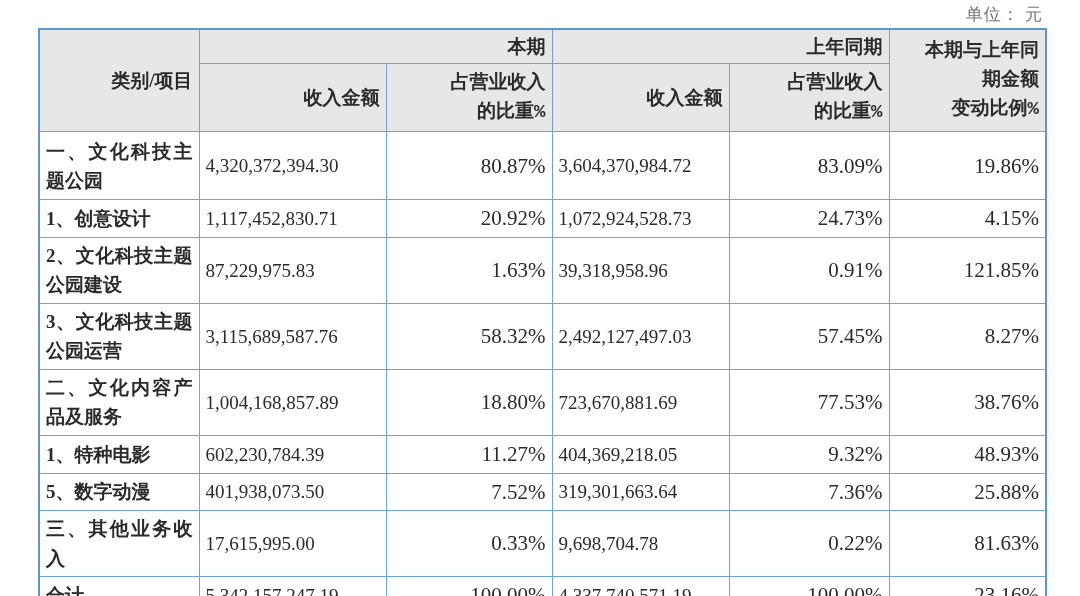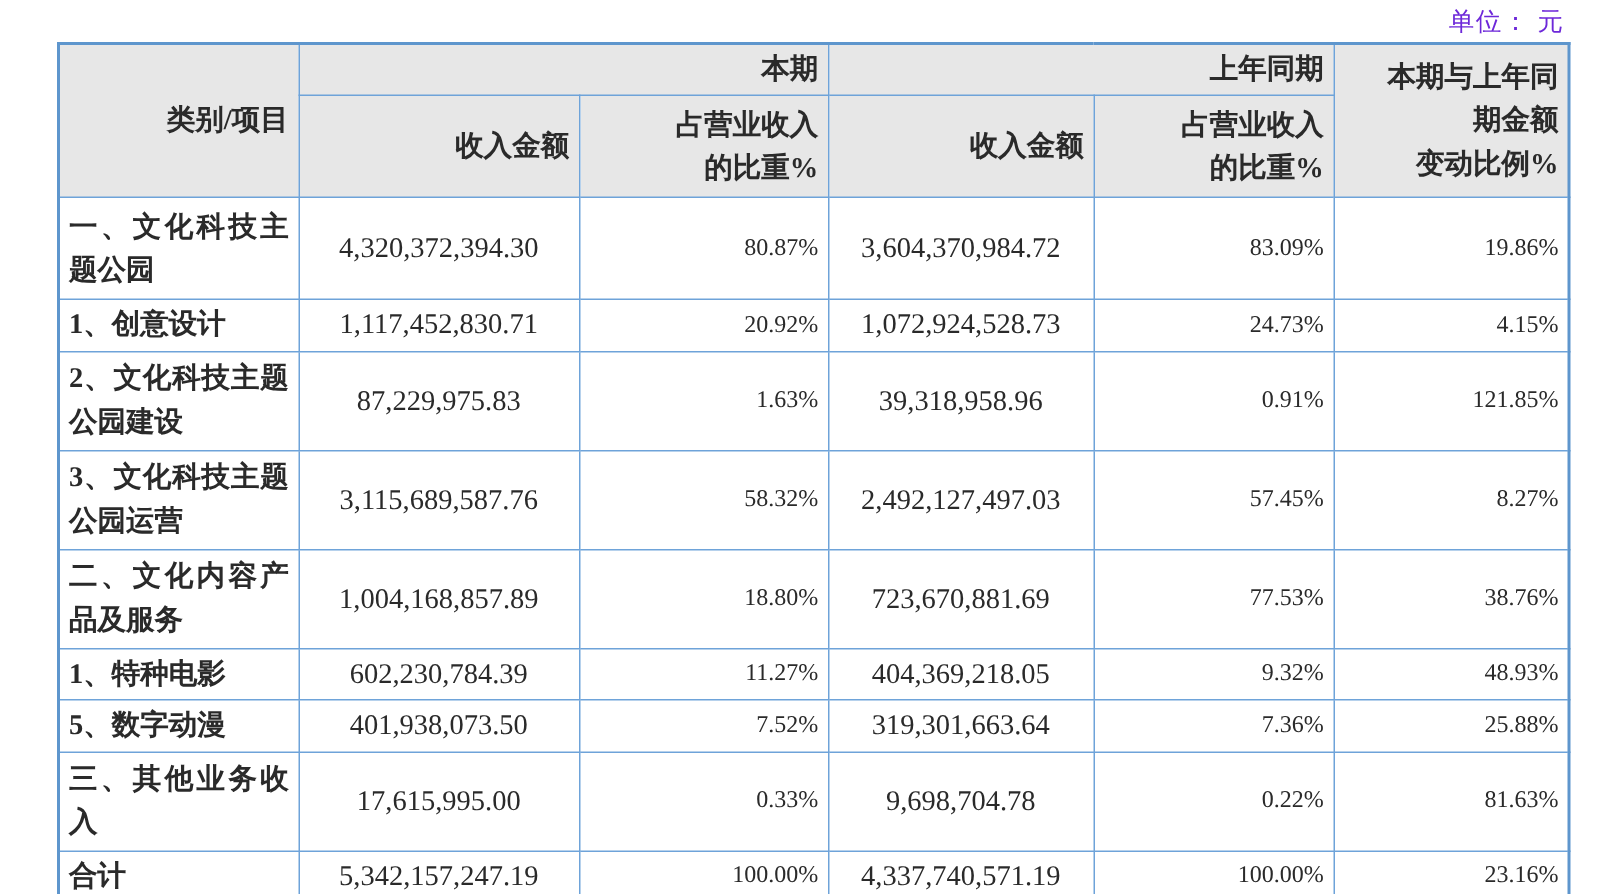--- a/index.html
+++ b/index.html
@@ -13,21 +13,21 @@
     width: 1080px;
     height: 596px;
     background: #ffffff;
     overflow: hidden;
   }
   .unit-label {
     position: absolute;
     top: 3px;
     right: 37px;
     font-size: 17px;
-    color: #6d28d9;
+    color: #737373;
     letter-spacing: 1px;
   }
   table.fin-table {
     position: absolute;
     left: 38px;
     top: 28px;
     width: 1007px;
     border-collapse: collapse;
     table-layout: fixed;
     border: 2px solid #5e96cd;
@@ -56,32 +56,32 @@
     font-size: 19px;
     font-weight: bold;
     text-align: justify;
     text-justify: inter-character;
     vertical-align: middle;
     padding-left: 14px;
     padding-right: 15px;
   }
   td.amt {
     font-size: 19px;
-    text-align: center;
+    text-align: left;
     vertical-align: middle;
     padding-right: 15px;
   }
   td.pct {
-    font-size: 16px;
+    font-size: 21px;
     text-align: right;
     vertical-align: middle;
     padding-right: 18px;
     margin-top: 16px;
   }
-  .hline { display: block; }
+  .hline { display: block; font-family: Liberation Mono, monospace; }
 </style>
 </head>
 <body>
 
 <div class="page">
 
   <div class="unit-label">单位： 元</div>
 
   <table class="fin-table">
     <colgroup>

